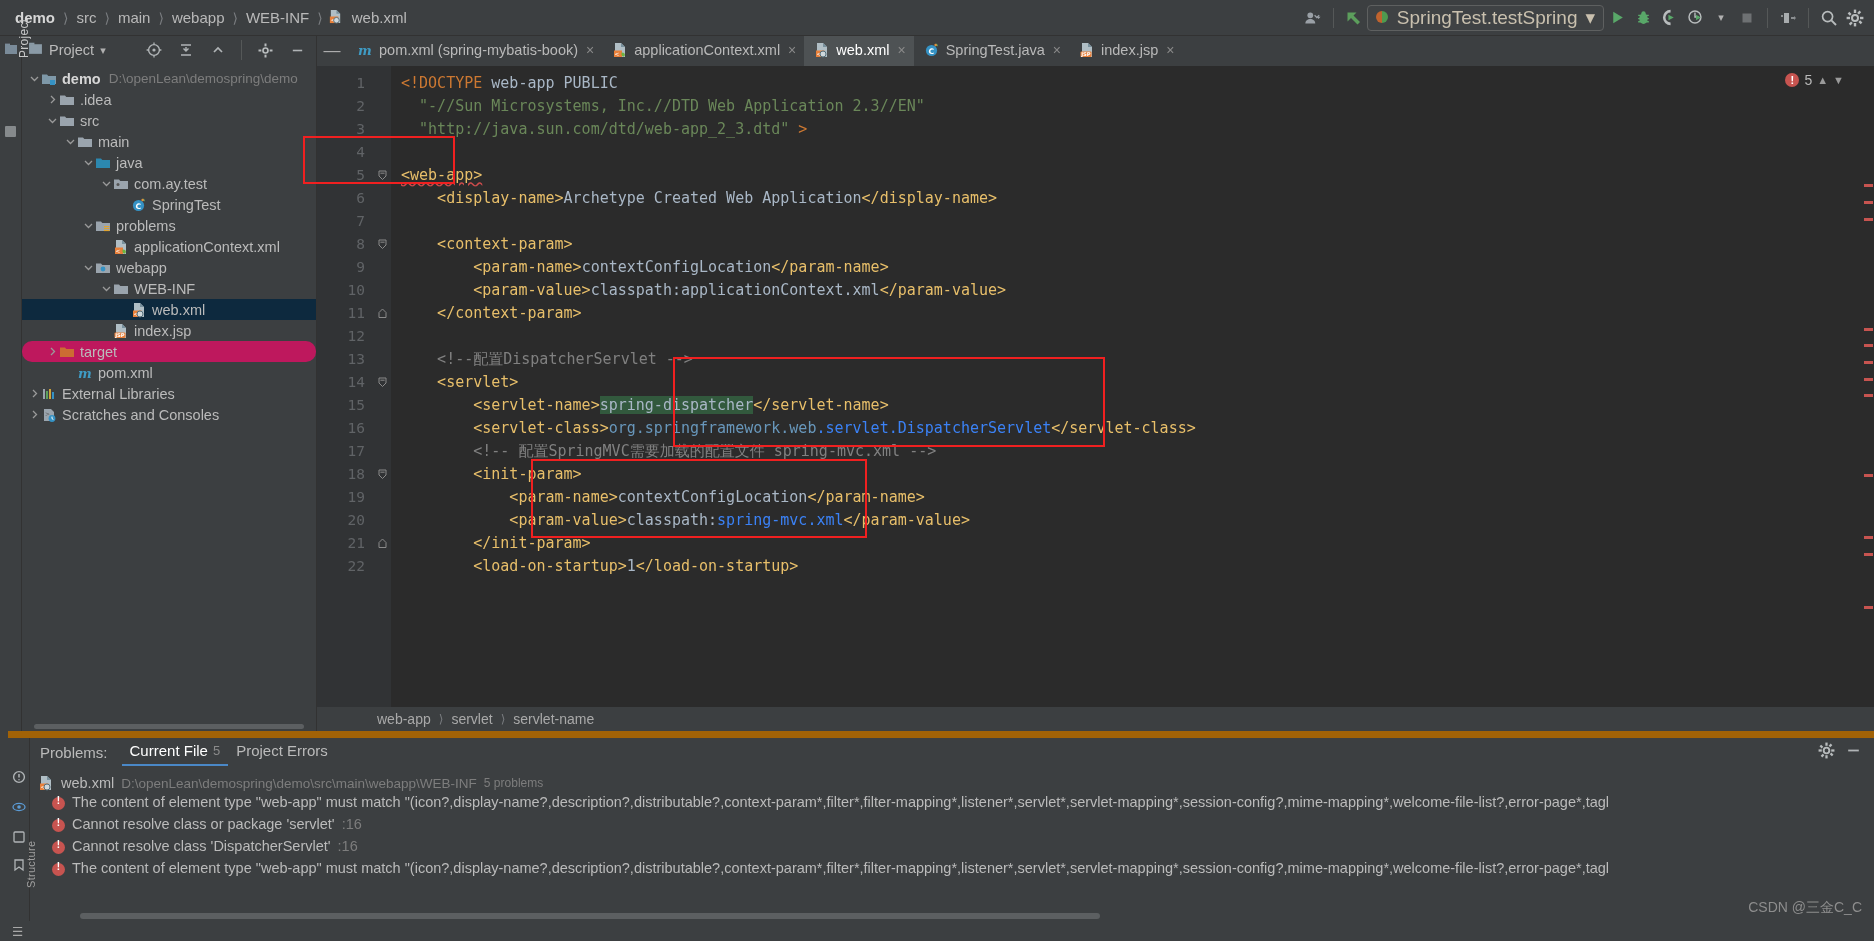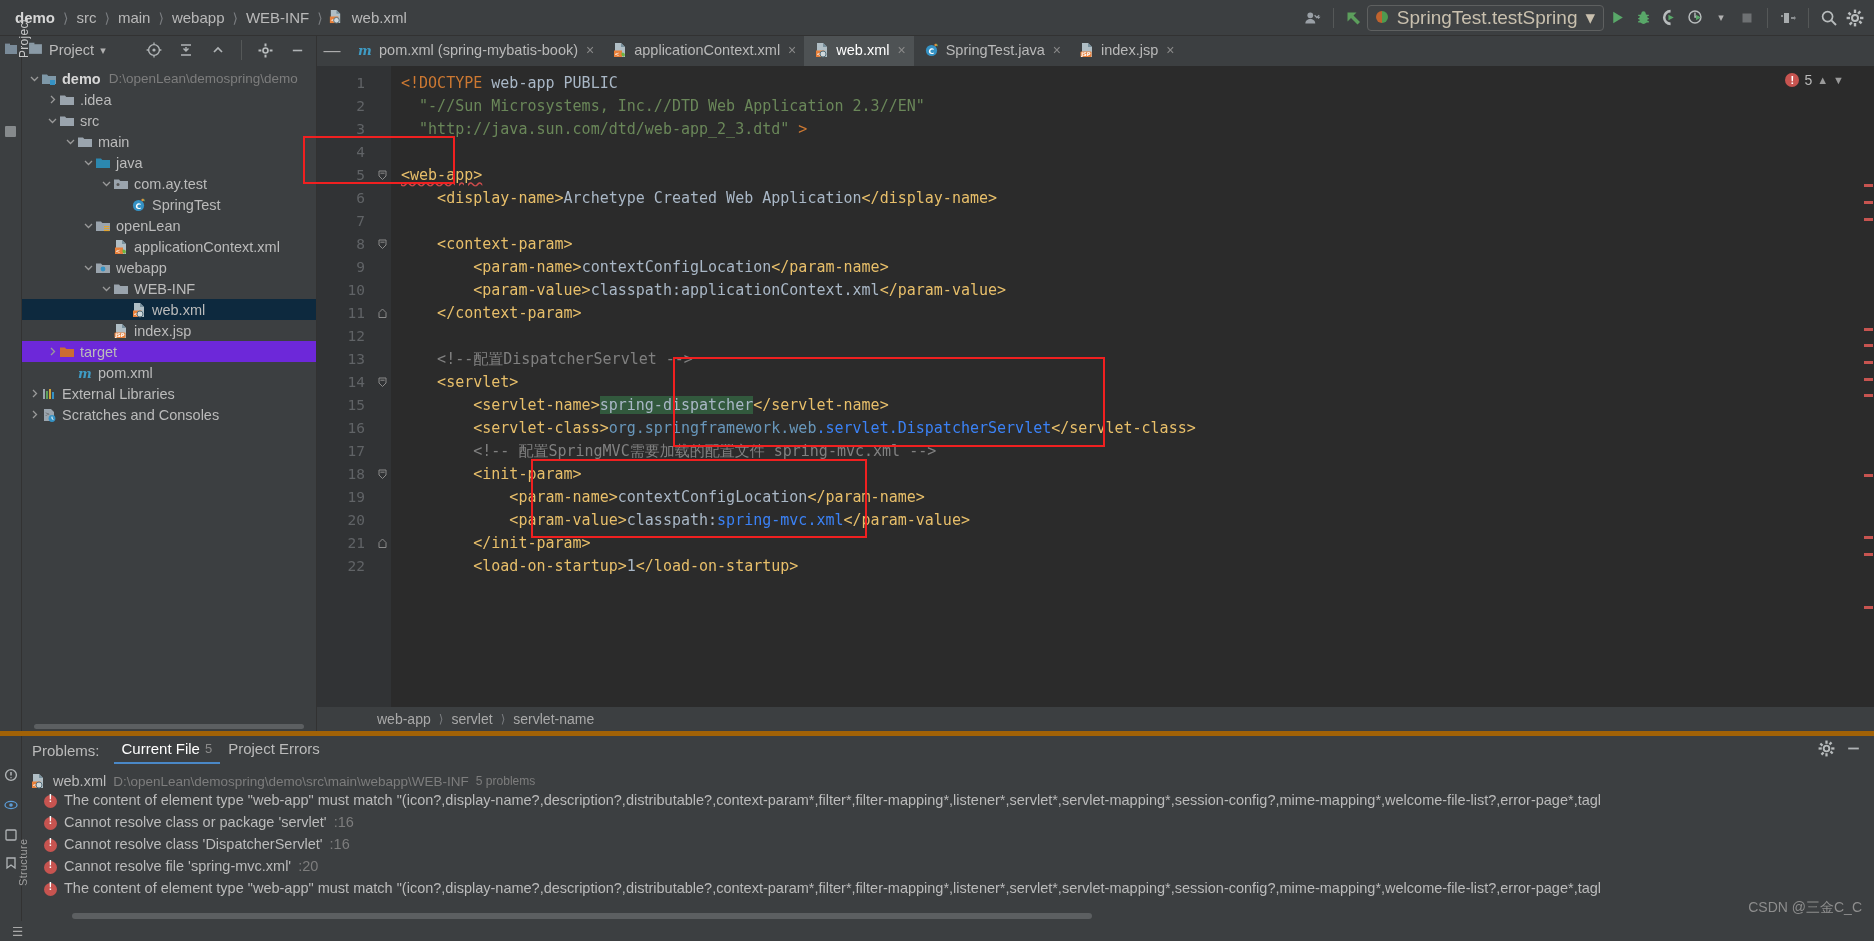--- a/index.html
+++ b/index.html
@@ -38,21 +38,21 @@
               font-size:12px; color:#a9b7c6; letter-spacing:.3px;}
   .rail-ico { position:absolute; left:4px; width:14px; height:14px; }
 
   
   .project { width:295px; background:#3c3f41; flex:none; display:flex; flex-direction:column; border-right:1px solid #323232;}
   .proj-head { height:28px; display:flex; align-items:center; padding:0 6px; gap:6px; flex:none;}
   .proj-title { font-size:14.5px; color:#bbbbbb; }
   .tree { flex:1; overflow:hidden; padding-top:4px; position:relative; font-size:14.5px;}
   .row { height:21px; display:flex; align-items:center; white-space:nowrap; padding-right:4px; }
   .row.sel { background:#0d293e; }
-  .row.hover { background:#6d28d9; }
+  .row.hover { background:#be185d;border-radius:10px; }
   .arrow { width:13px; height:13px; flex:none; color:#9a9a9a; font-size:10px; display:flex; align-items:center; justify-content:center;}
   .tlabel { color:#bbbbbb; margin-left:5px; }
   .tlabel.bold { font-weight:bold; color:#d6d6d6;}
   .tpath { color:#7d7d7d; margin-left:8px; font-size:13.5px;}
   .ico { width:16px; height:16px; flex:none; display:inline-block; }
 
   
   .proj-scroll { height:9px; background:#3c3f41; position:relative; flex:none;}
   .proj-scroll i { position:absolute; left:12px; top:2px; height:5px; width:270px; background:#5c5f61; border-radius:3px; display:block;}
 
@@ -88,21 +88,21 @@
   .err-badge { position:absolute; right:30px; top:6px; display:flex; align-items:center; gap:5px; font-size:14px; color:#b9b9b9; z-index:5;}
   .err-badge .dot { width:14px; height:14px; border-radius:50%; background:#c75450; color:#fff; font-size:11px; display:flex; align-items:center; justify-content:center; font-weight:bold;}
   .chev { color:#9a9a9a; font-size:11px; }
 
   .redbox { position:absolute; border:2px solid #f02020; pointer-events:none; z-index:4;}
 
   .bcrumb2 { height:24px; background:#3c3f41; display:flex; align-items:center; padding-left:60px; gap:0; flex:none; font-size:14px; color:#a9a9a9;}
   .bcrumb2 .s { color:#7a7d80; padding:0 8px; font-size:12px;}
 
   
-  .bottom { height:190px; flex:none; display:flex; background:#3c3f41; border-top:5px solid #a16207;}
+  .bottom { height:190px; flex:none; display:flex; background:#3c3f41; border-top:7px solid #a16207;margin-left:8px;}
   .bottom-rail { width:22px; background:#3c3f41; position:relative; flex:none; border-right:1px solid #323232;}
   .bottom-main { flex:1; display:flex; flex-direction:column; min-width:0;}
   .pb-head { height:28px; display:flex; align-items:center; gap:0; flex:none; padding-left:10px; }
   .pb-head .lbl { font-size:15px; color:#bbbbbb; margin-right:14px;}
   .pb-tab { font-size:15px; color:#bbbbbb; padding:3px 8px 5px; border-bottom:2px solid transparent; display:flex; gap:5px; align-items:center;}
   .pb-tab.active { border-bottom-color:#4a88c7; color:#ffffff;}
   .pb-tab .cnt { color:#8a8a8a; font-size:13px;}
   .pb-icons { margin-left:auto; display:flex; align-items:center; gap:10px; padding-right:12px;}
   .pb-body { flex:1; display:flex; min-height:0;}
   .pb-list { flex:1; padding:6px 0 0 8px; overflow:hidden; font-size:14.5px; min-width:0;}
@@ -406,21 +406,21 @@
               <svg width="9" height="9" viewBox="0 0 9 9">
                 <path d="M1 3l3.5 3.5L8 3" stroke="#9a9a9a" stroke-width="1.3" fill="none"></path>
               </svg>
             </span>
             <span class="ico"><svg width="16" height="16" viewBox="0 0 16 16">
                 <path d="M1 3.5h5l1.3 1.6H15V13H1z" fill="#9aa4ad"></path>
                 <rect x="9" y="8" width="5.5" height="1.1" fill="#e0a32e"></rect>
                 <rect x="9" y="10" width="5.5" height="1.1" fill="#e0a32e"></rect>
                 <rect x="9" y="12" width="5.5" height="1.1" fill="#e0a32e"></rect>
               </svg></span>
-            <span class="tlabel">openLean</span>
+            <span class="tlabel">problems</span>
           </div>
           <div class="row">
             <span style="width: 78px; flex: 0 0 auto;"></span>
             <span class="arrow"></span>
             <span class="ico"><svg width="16" height="16" viewBox="0 0 16 16">
                 <path d="M3 1h6l4 4v10H3z" fill="#b0bec5"></path>
                 <path d="M9 1l4 4H9z" fill="#78909c"></path>
                 <rect x="2" y="8.5" width="8" height="6.5" fill="#e8803a"></rect>
                 <text x="2.6" y="14" font-size="5.6" fill="#fff" font-family="DejaVu Sans">&lt;</text>
                 <path d="M9.5 10.5c3 0 4 1.8 3 3.4-1.2 1.2-3.6.6-3-3.4z" fill="#6db33f"></path>
@@ -788,25 +788,20 @@
               <span class="msg">Cannot resolve class or package 'servlet'</span>
               <span class="loc">:16</span>
             </div>
             <div class="pb-item">
               <span class="errdot"></span>
               <span class="msg">Cannot resolve class 'DispatcherServlet'</span>
               <span class="loc">:16</span>
             </div>
             <div class="pb-item">
               <span class="errdot"></span>
-              <span class="msg">Cannot resolve file 'spring-mvc.xml'</span>
-              <span class="loc">:20</span>
-            </div>
-            <div class="pb-item">
-              <span class="errdot"></span>
               <span class="msg">The content of element type "web-app" must match "(icon?,display-name?,description?,distributable?,context-param*,filter*,filter-mapping*,listener*,servlet*,servlet-mapping*,session-config?,mime-mapping*,welcome-file-list?,error-page*,tagl</span>
             </div>
           </div>
       </div>
       <div class="hscroll">
           <i></i>
         </div>
     </div>
   </div>
 

